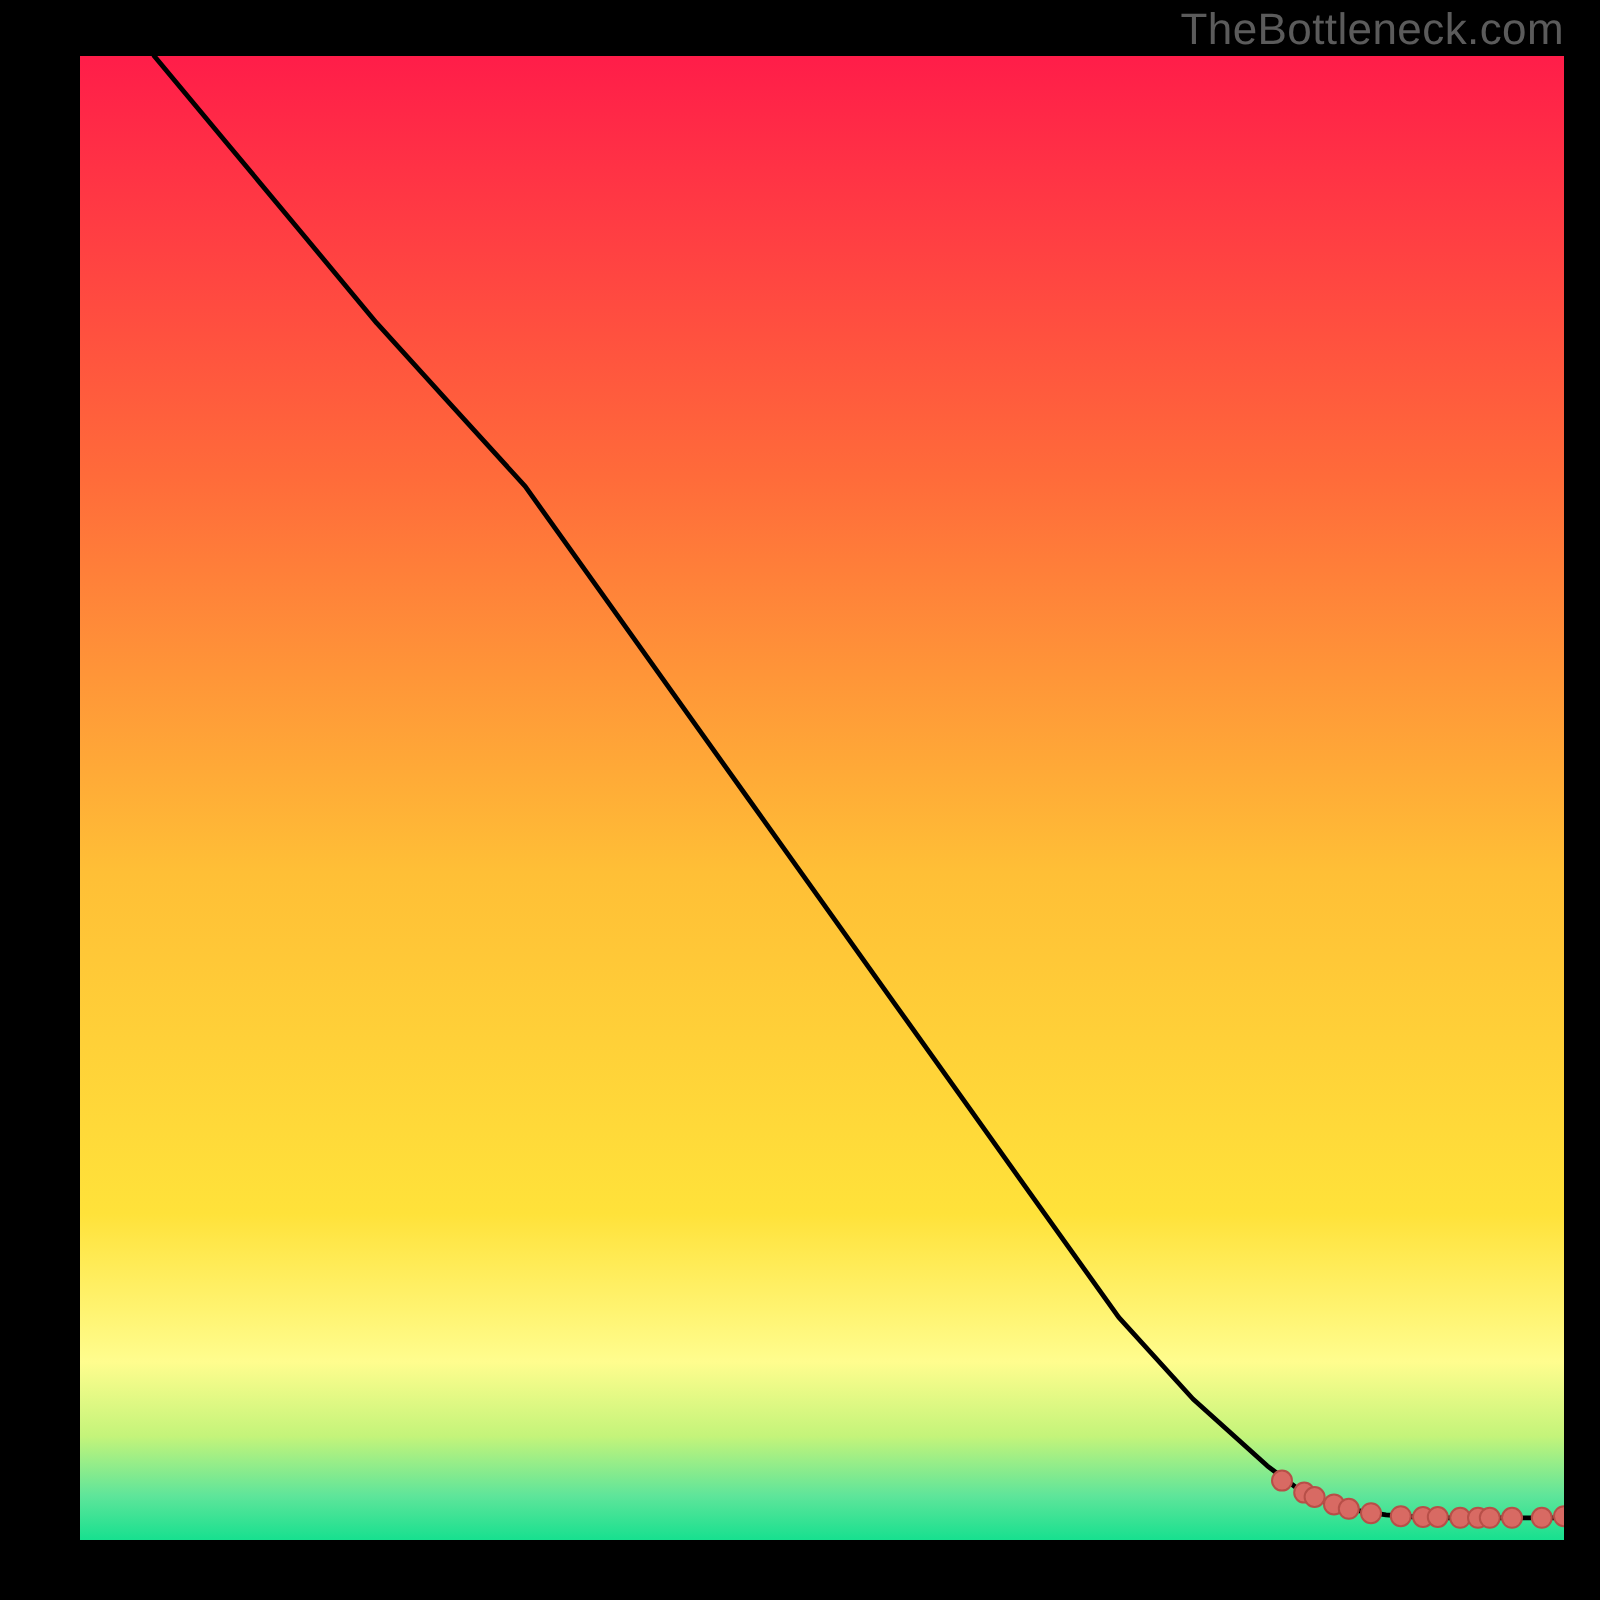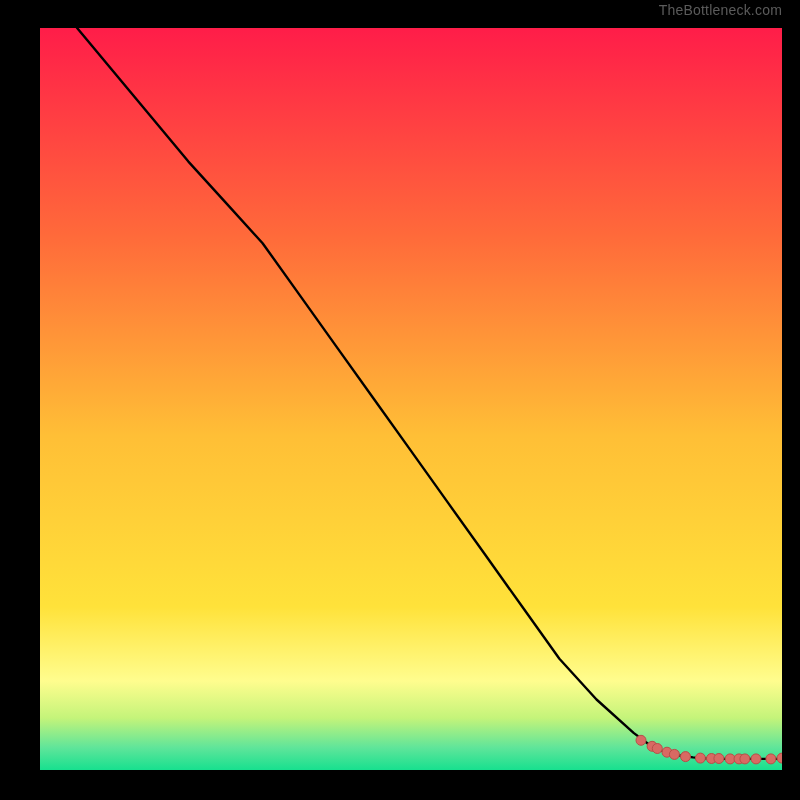--- a/index.html
+++ b/index.html
@@ -25,21 +25,21 @@
     height: 742px;
   }
   .plot-area svg {
     display: block;
   }
   .attribution {
     position: absolute;
     top: 2px;
     right: 18px;
     font-family: Arial, Helvetica, sans-serif;
-    font-size: 14px;
+    font-size: 22px;
     color: #5b5b5b;
     font-weight: 500;
     letter-spacing: 0.2px;
   }
 </style>
 </head>
 <body>
 
 <div class="figure">
   <div class="plot-area">

